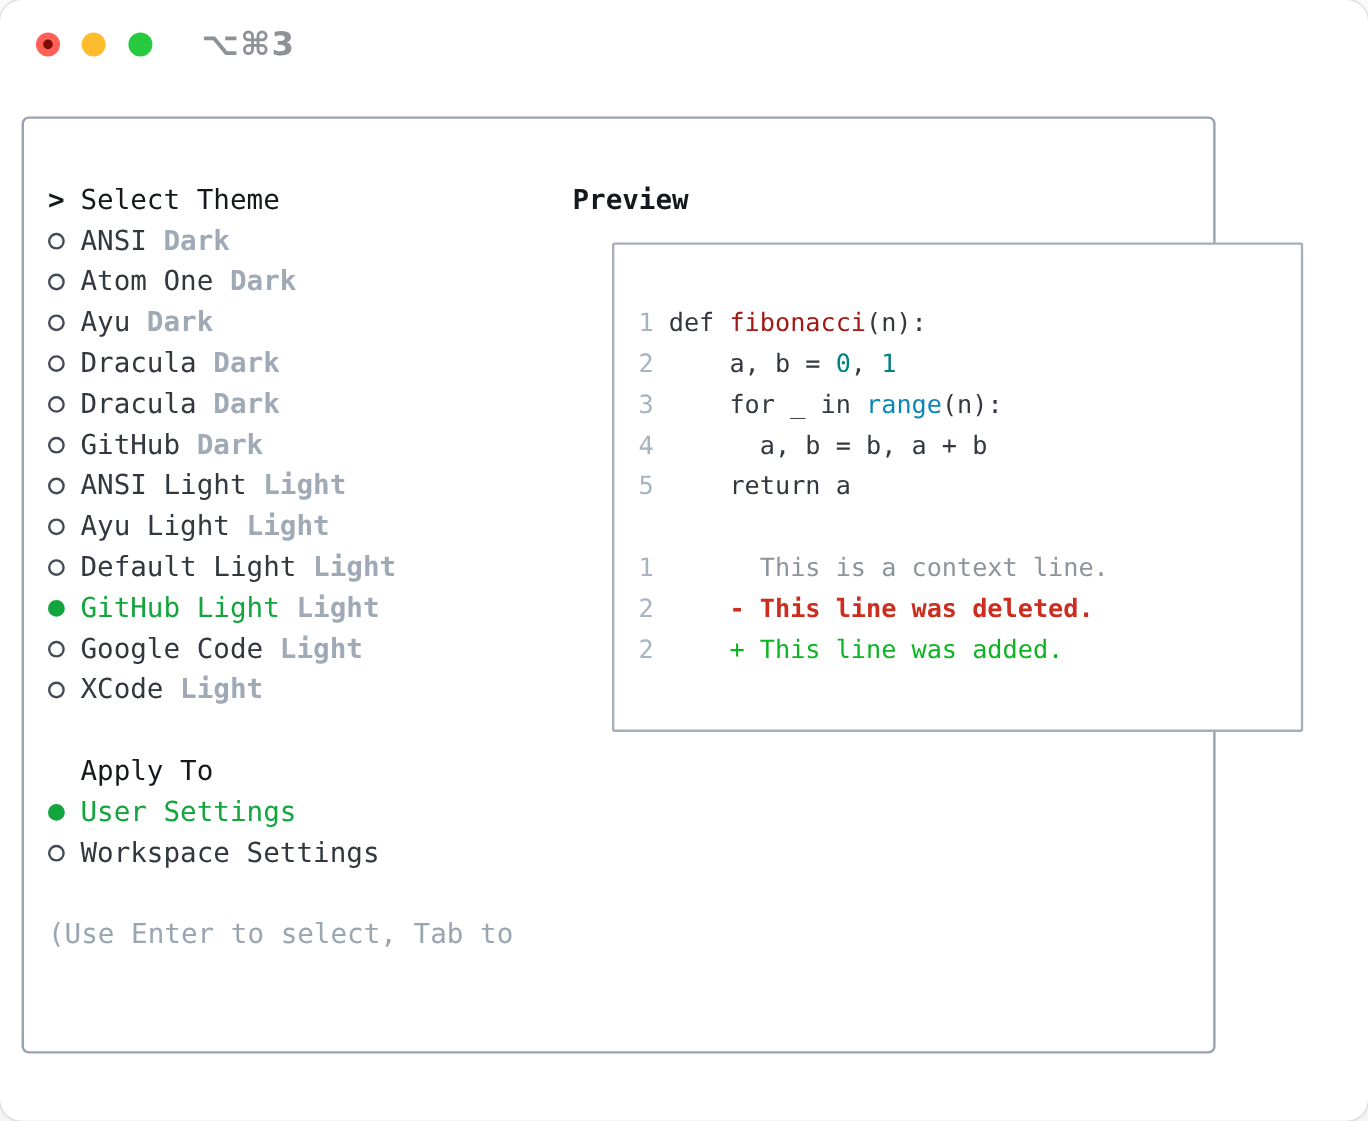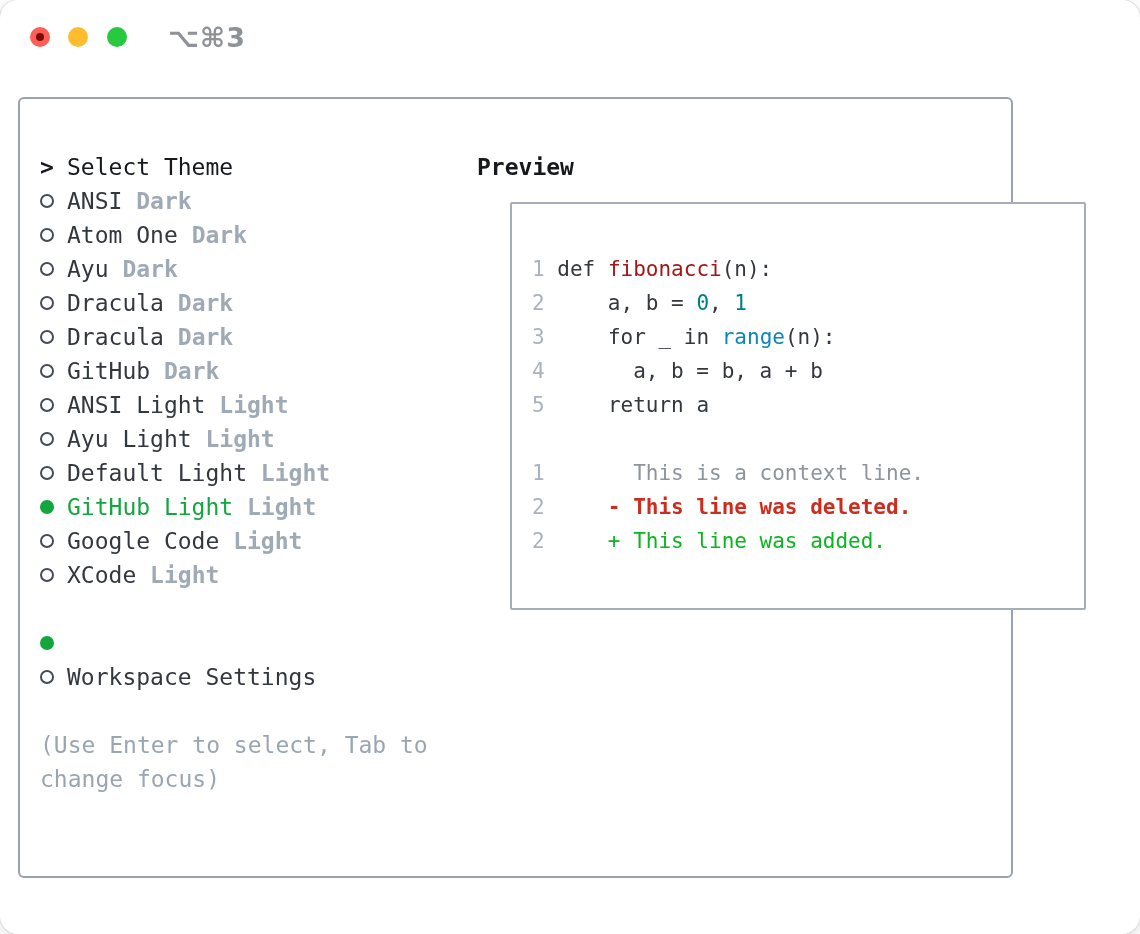--- a/index.html
+++ b/index.html
@@ -179,43 +179,47 @@
     <span class="marker">
               <span class="radio"></span>
             </span>
     <span class="lbl">XCode</span>
     <span class="tag"> Light</span>
   </div>
 </div>
 
       <div class="spacer"></div>
 
+      <div class="row">
+        <span class="marker"></span>
+        <span class="lbl subhdr">Apply To</span>
+      </div>
 
       <div id="apply-rows">
   <div class="row">
     <span class="marker">
               <span class="radio sel"></span>
             </span>
+    <span class="lbl sel">User Settings</span>
 
   </div>
 
   <div class="row">
     <span class="marker">
               <span class="radio"></span>
             </span>
     <span class="lbl">Workspace Settings</span>
 
   </div>
 </div>
 
       <div class="spacer"></div>
 
       <div id="hint-rows">
           <div class="hint-line">(Use Enter to select, Tab to</div>
-          <div class="hint-line">change focus)</div>
         </div>
     </div>
 
     <div class="preview-title">Preview</div>
 
     <div class="preview-box">
       <div id="code-block">
           <div class="code-line"><span class="ln">1 </span><span class="tok-kw">def </span><span class="tok-fn">fibonacci</span><span class="tok-base">(n):</span></div>
           <div class="code-line"><span class="ln">2 </span><span class="tok-base">    a, b = </span><span class="tok-num">0</span><span class="tok-base">, </span><span class="tok-num">1</span></div>
           <div class="code-line"><span class="ln">3 </span><span class="tok-base">    </span><span class="tok-kw">for</span><span class="tok-base"> _ </span><span class="tok-kw">in</span><span class="tok-base"> </span><span class="tok-bi">range</span><span class="tok-base">(n):</span></div>

